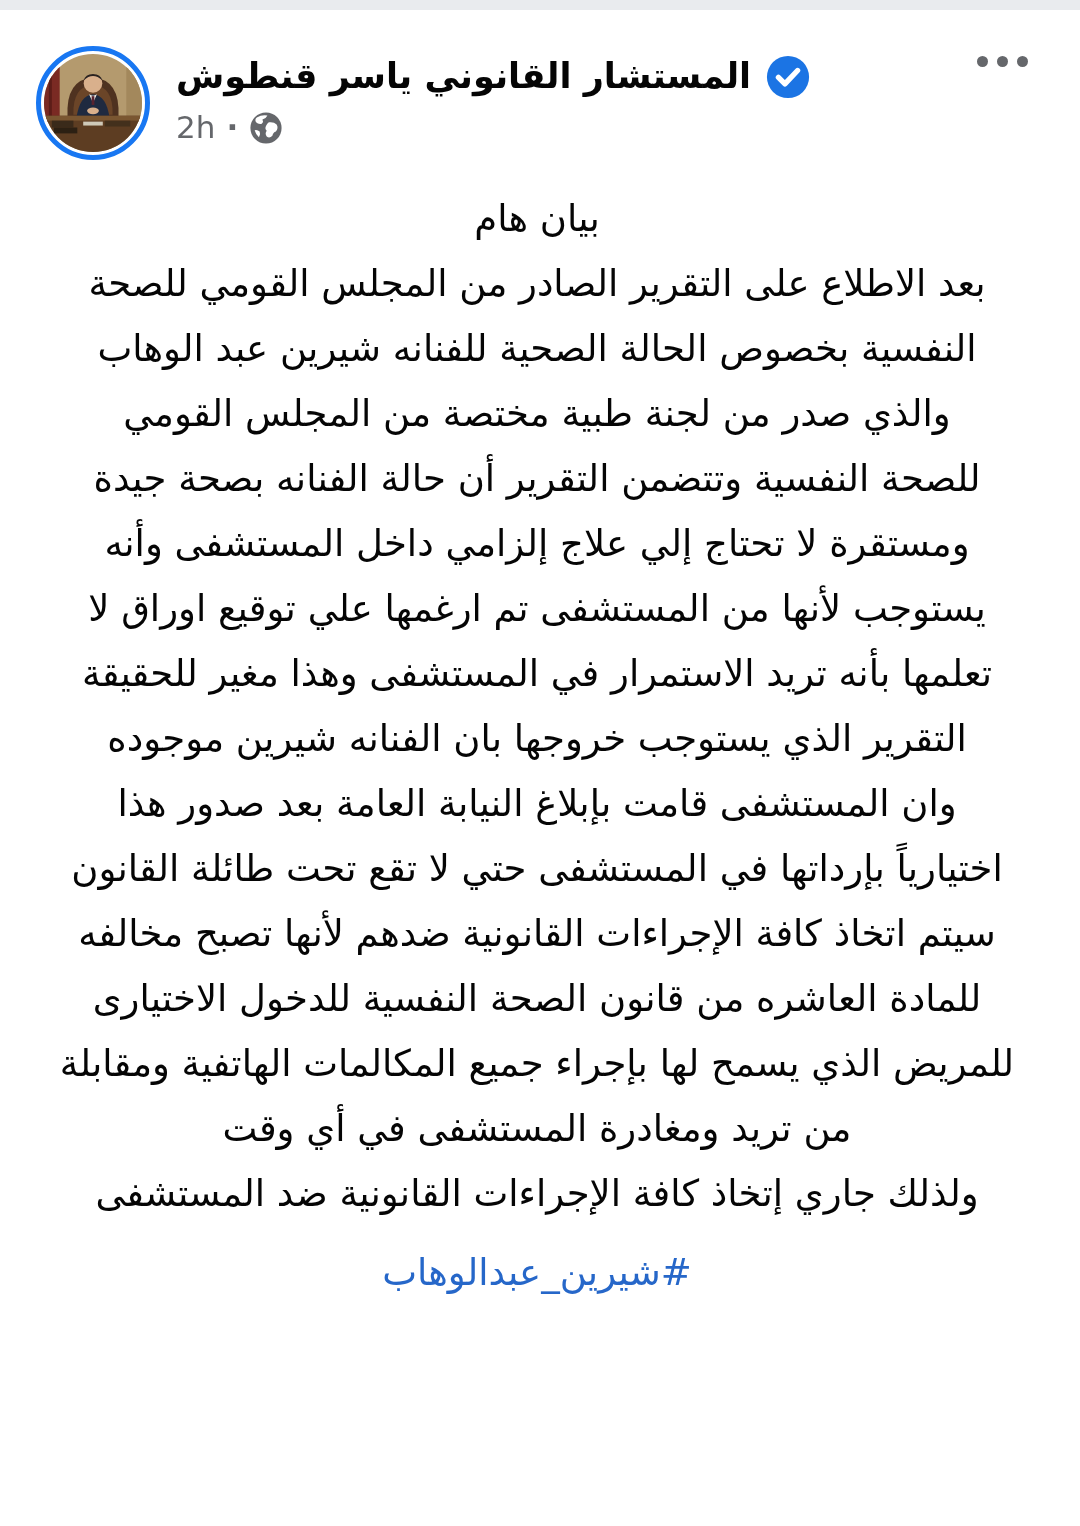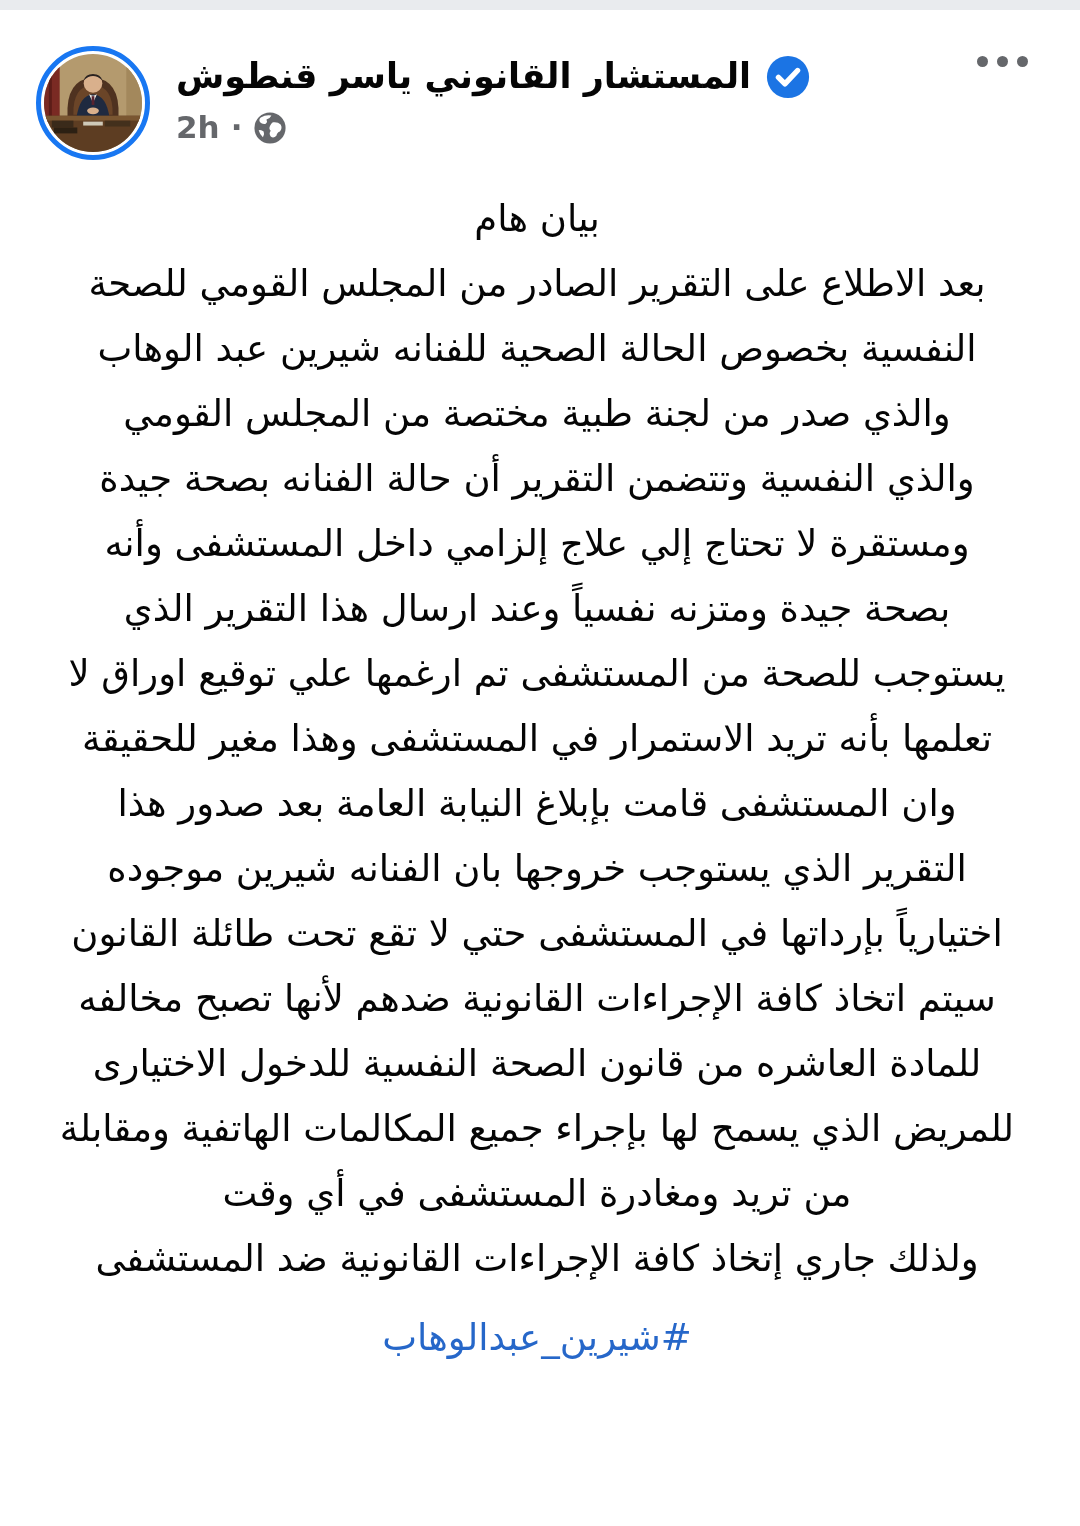--- a/index.html
+++ b/index.html
@@ -57,21 +57,21 @@
   }
   .badge { width: 46px; height: 46px; flex: 0 0 auto; display: block; }
   .meta-row {
     display: flex;
     align-items: center;
     gap: 11px;
     margin-top: 9px;
     color: var(--text-secondary, #65676B);
     font-size: 31px;
   }
-  .timestamp { cursor: pointer; font-weight: bold; }
+  .timestamp { cursor: pointer; }
   .meta-dot { font-weight: bold; }
   .globe { width: 34px; height: 34px; display: block; margin-top: 2px; }
   .more-btn {
     position: absolute;
     top: 40px;
     right: 46px;
     display: flex;
     gap: 9px;
     padding: 6px;
     cursor: pointer;
@@ -160,27 +160,26 @@
       <span class="dot"></span>
       <span class="dot"></span>
     </button>
   </div>
 
   <div class="body" dir="rtl">
     <div class="line">بيان هام</div>
     <div class="line">بعد الاطلاع على التقرير الصادر من المجلس القومي للصحة</div>
     <div class="line">النفسية بخصوص الحالة الصحية  للفنانه شيرين عبد الوهاب</div>
     <div class="line">والذي صدر من لجنة طبية مختصة  من المجلس القومي</div>
-    <div class="line">والذي النفسية  وتتضمن التقرير أن حالة الفنانه بصحة جيدة</div>
+    <div class="line">للصحة النفسية  وتتضمن التقرير أن حالة الفنانه بصحة جيدة</div>
     <div class="line">ومستقرة لا تحتاج  إلي علاج إلزامي داخل المستشفى وأنه</div>
-    <div class="line">بصحة جيدة ومتزنه نفسياً وعند ارسال هذا التقرير الذي</div>
-    <div class="line">يستوجب للصحة من المستشفى تم ارغمها علي توقيع اوراق لا</div>
+    <div class="line">يستوجب لأنها من المستشفى تم ارغمها علي توقيع اوراق لا</div>
     <div class="line">تعلمها بأنه تريد الاستمرار في المستشفى وهذا مغير للحقيقة</div>
+    <div class="line">التقرير الذي يستوجب خروجها بان الفنانه شيرين موجوده</div>
     <div class="line">وان المستشفى قامت بإبلاغ النيابة العامة بعد صدور هذا</div>
-    <div class="line">التقرير الذي يستوجب خروجها بان الفنانه شيرين موجوده</div>
     <div class="line">اختيارياً بإرداتها في المستشفى حتي لا تقع تحت طائلة القانون</div>
     <div class="line">سيتم اتخاذ كافة الإجراءات القانونية ضدهم لأنها تصبح مخالفه</div>
     <div class="line">للمادة العاشره من قانون الصحة النفسية للدخول الاختيارى</div>
     <div class="line">للمريض الذي يسمح لها بإجراء جميع المكالمات الهاتفية ومقابلة</div>
     <div class="line">من تريد ومغادرة المستشفى في أي وقت</div>
     <div class="line">ولذلك جاري إتخاذ كافة الإجراءات القانونية ضد المستشفى</div>
     <div class="hashtags">
       <a class="hashtag">#شيرين_عبدالوهاب</a>
     </div>
   </div>

